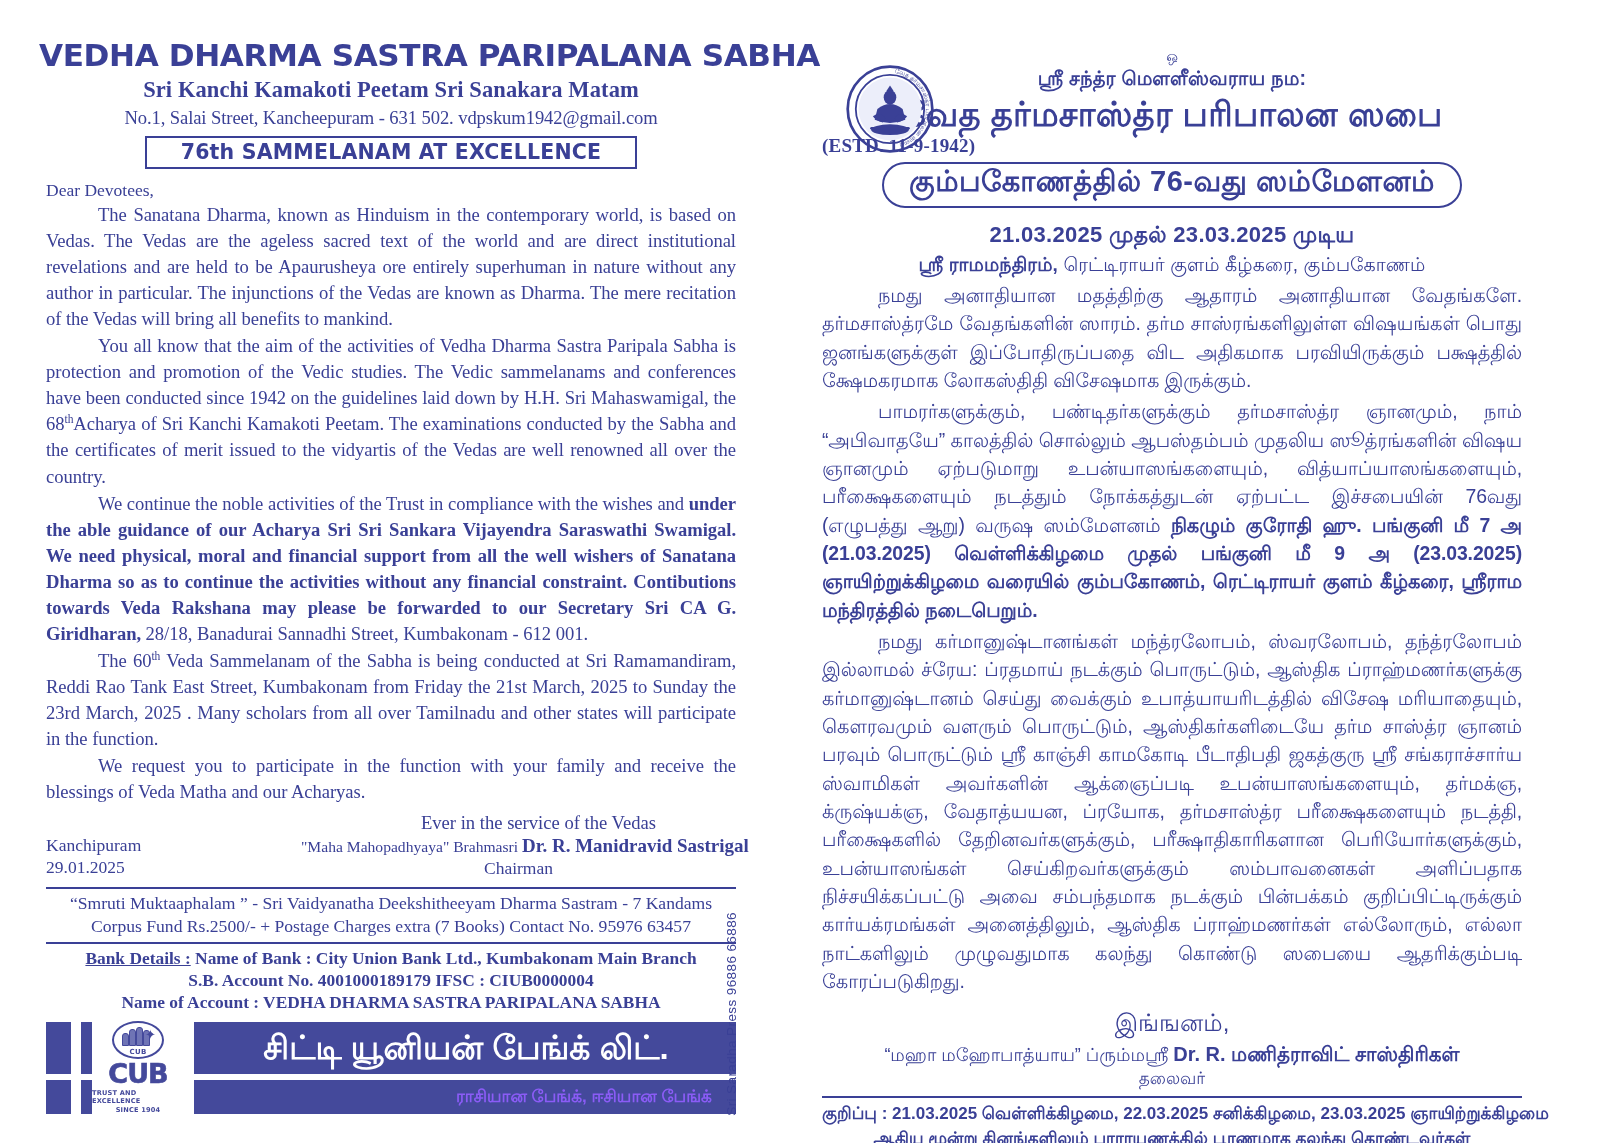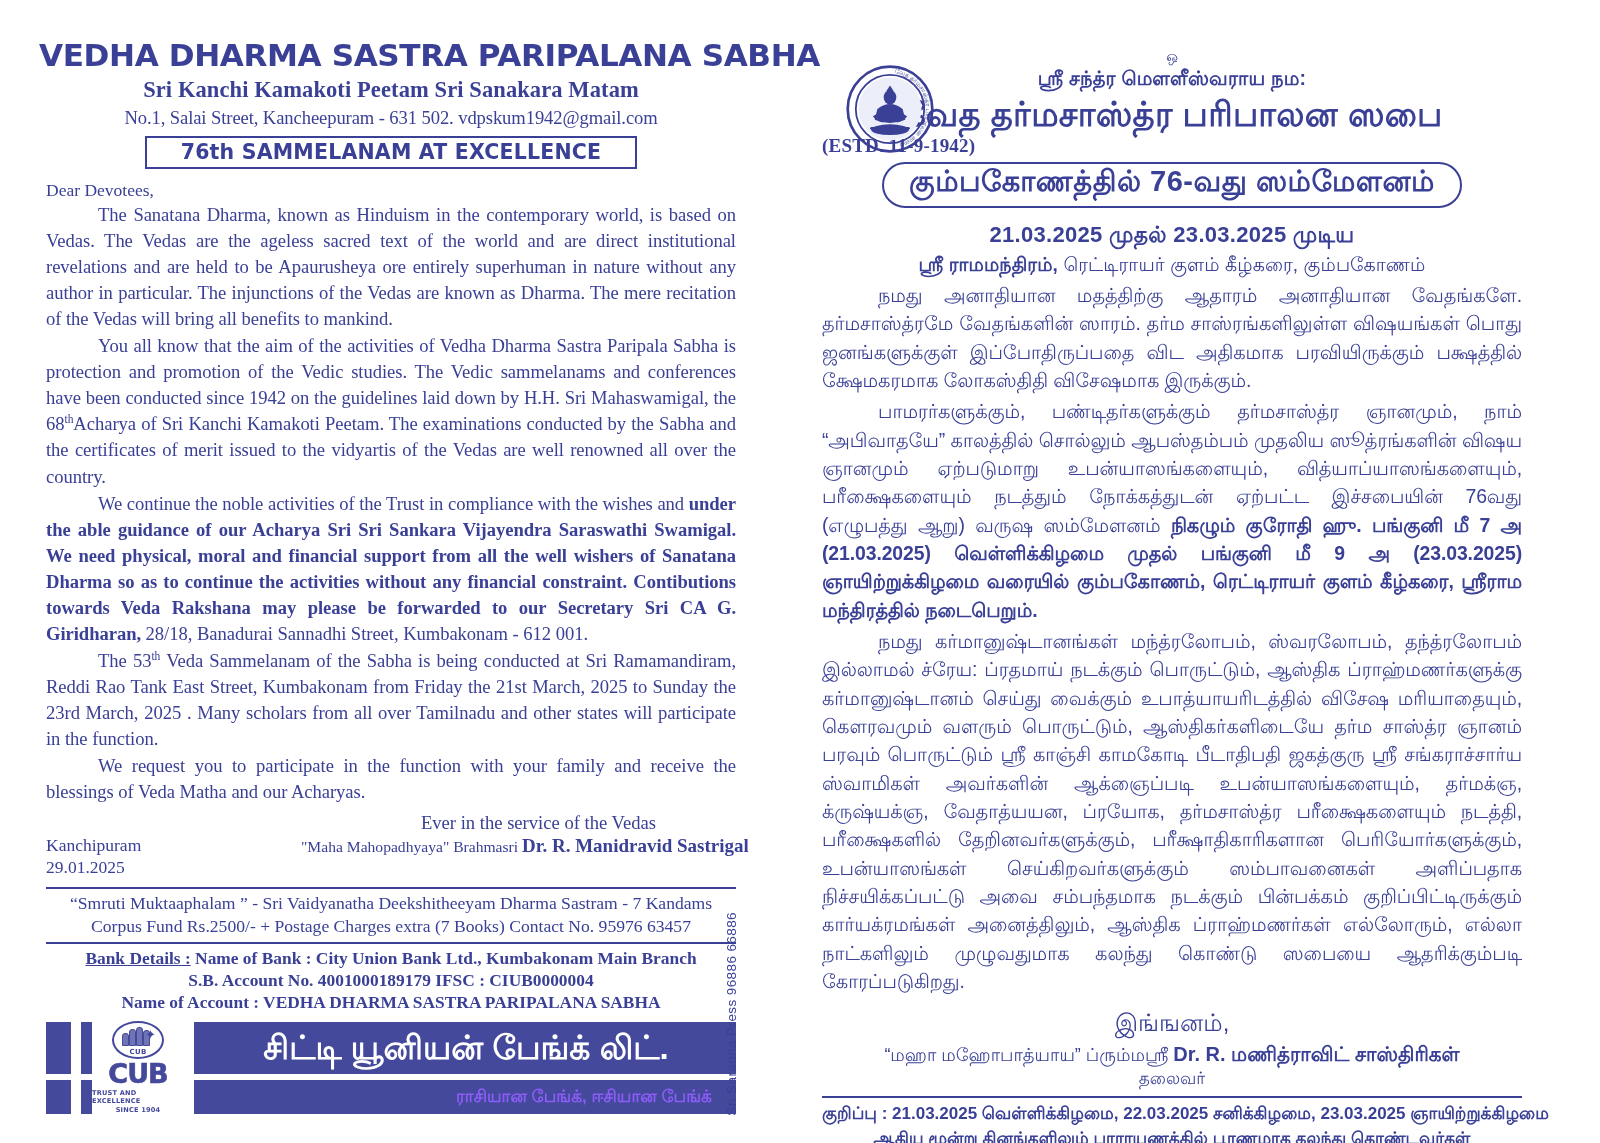--- a/index.html
+++ b/index.html
@@ -411,34 +411,35 @@
 
     <div class="dear">Dear Devotees,</div>
 
     <div class="body-en">
       <p>The Sanatana Dharma, known as Hinduism in the contemporary world, is based on Vedas. The Vedas are the ageless sacred text of the world and are direct institutional revelations and are held to be Apaurusheya ore entirely superhuman in nature without any author in particular. The injunctions of the Vedas are known as Dharma. The mere recitation of the Vedas will bring all benefits to mankind.</p>
 
       <p><span>You all know that the aim of the activities of Vedha Dharma Sastra Paripala Sabha is protection and promotion of the Vedic studies. The Vedic sammelanams and conferences have been conducted since 1942 on the guidelines laid down by H.H. Sri Mahaswamigal, the 68</span><sup>th</sup><span>Acharya of Sri Kanchi Kamakoti Peetam. The examinations conducted by the Sabha and the certificates of merit issued to the vidyartis of the Vedas are well renowned all over the country.</span></p>
 
       <p><span>We continue the noble activities of the Trust in compliance with the wishes and </span><b>under the able guidance of our Acharya Sri Sri Sankara Vijayendra Saraswathi Swamigal. We need physical, moral and financial support from all the well wishers of Sanatana Dharma so as to continue the activities without any financial constraint. Contibutions towards Veda Rakshana may please be forwarded to our Secretary Sri CA G. Giridharan,</b><span> 28/18, Banadurai Sannadhi Street, Kumbakonam - 612 001.</span></p>
 
-      <p><span>The 53</span><sup>th</sup><span> Veda Sammelanam of the Sabha is being conducted at Sri Ramamandiram, Reddi Rao Tank East Street, Kumbakonam from Friday the 21st March, 2025 to Sunday the 23rd March, 2025 .  Many scholars from all over Tamilnadu and other states will participate in the function.</span></p>
+      <p><span>The 60</span><sup>th</sup><span> Veda Sammelanam of the Sabha is being conducted at Sri Ramamandiram, Reddi Rao Tank East Street, Kumbakonam from Friday the 21st March, 2025 to Sunday the 23rd March, 2025 .  Many scholars from all over Tamilnadu and other states will participate in the function.</span></p>
 
       <p>We request you to participate in the function with your family and receive the blessings of Veda Matha and our Acharyas.</p>
     </div>
 
     <div class="ever">Ever in the service of the Vedas</div>
 
     <div class="sign-row">
       <div class="sign-left">
         <div>Kanchipuram</div>
         <div>29.01.2025</div>
       </div>
       <div class="sign-right">
         <div class="nameline"><span class="quoted">"Maha Mahopadhyaya"</span><span class="quoted"> Brahmasri </span><span class="drname">Dr. R. Manidravid Sastrigal</span></div>
+        <div class="chairman">Chairman</div>
       </div>
     </div>
 
     <hr class="rule">
 
     <div class="smruti">
       <div>“Smruti Muktaaphalam ” - Sri Vaidyanatha Deekshitheeyam Dharma Sastram - 7 Kandams</div>
       <div>Corpus Fund Rs.2500/- + Postage Charges extra (7 Books)  Contact No. 95976 63457</div>
     </div>
 

